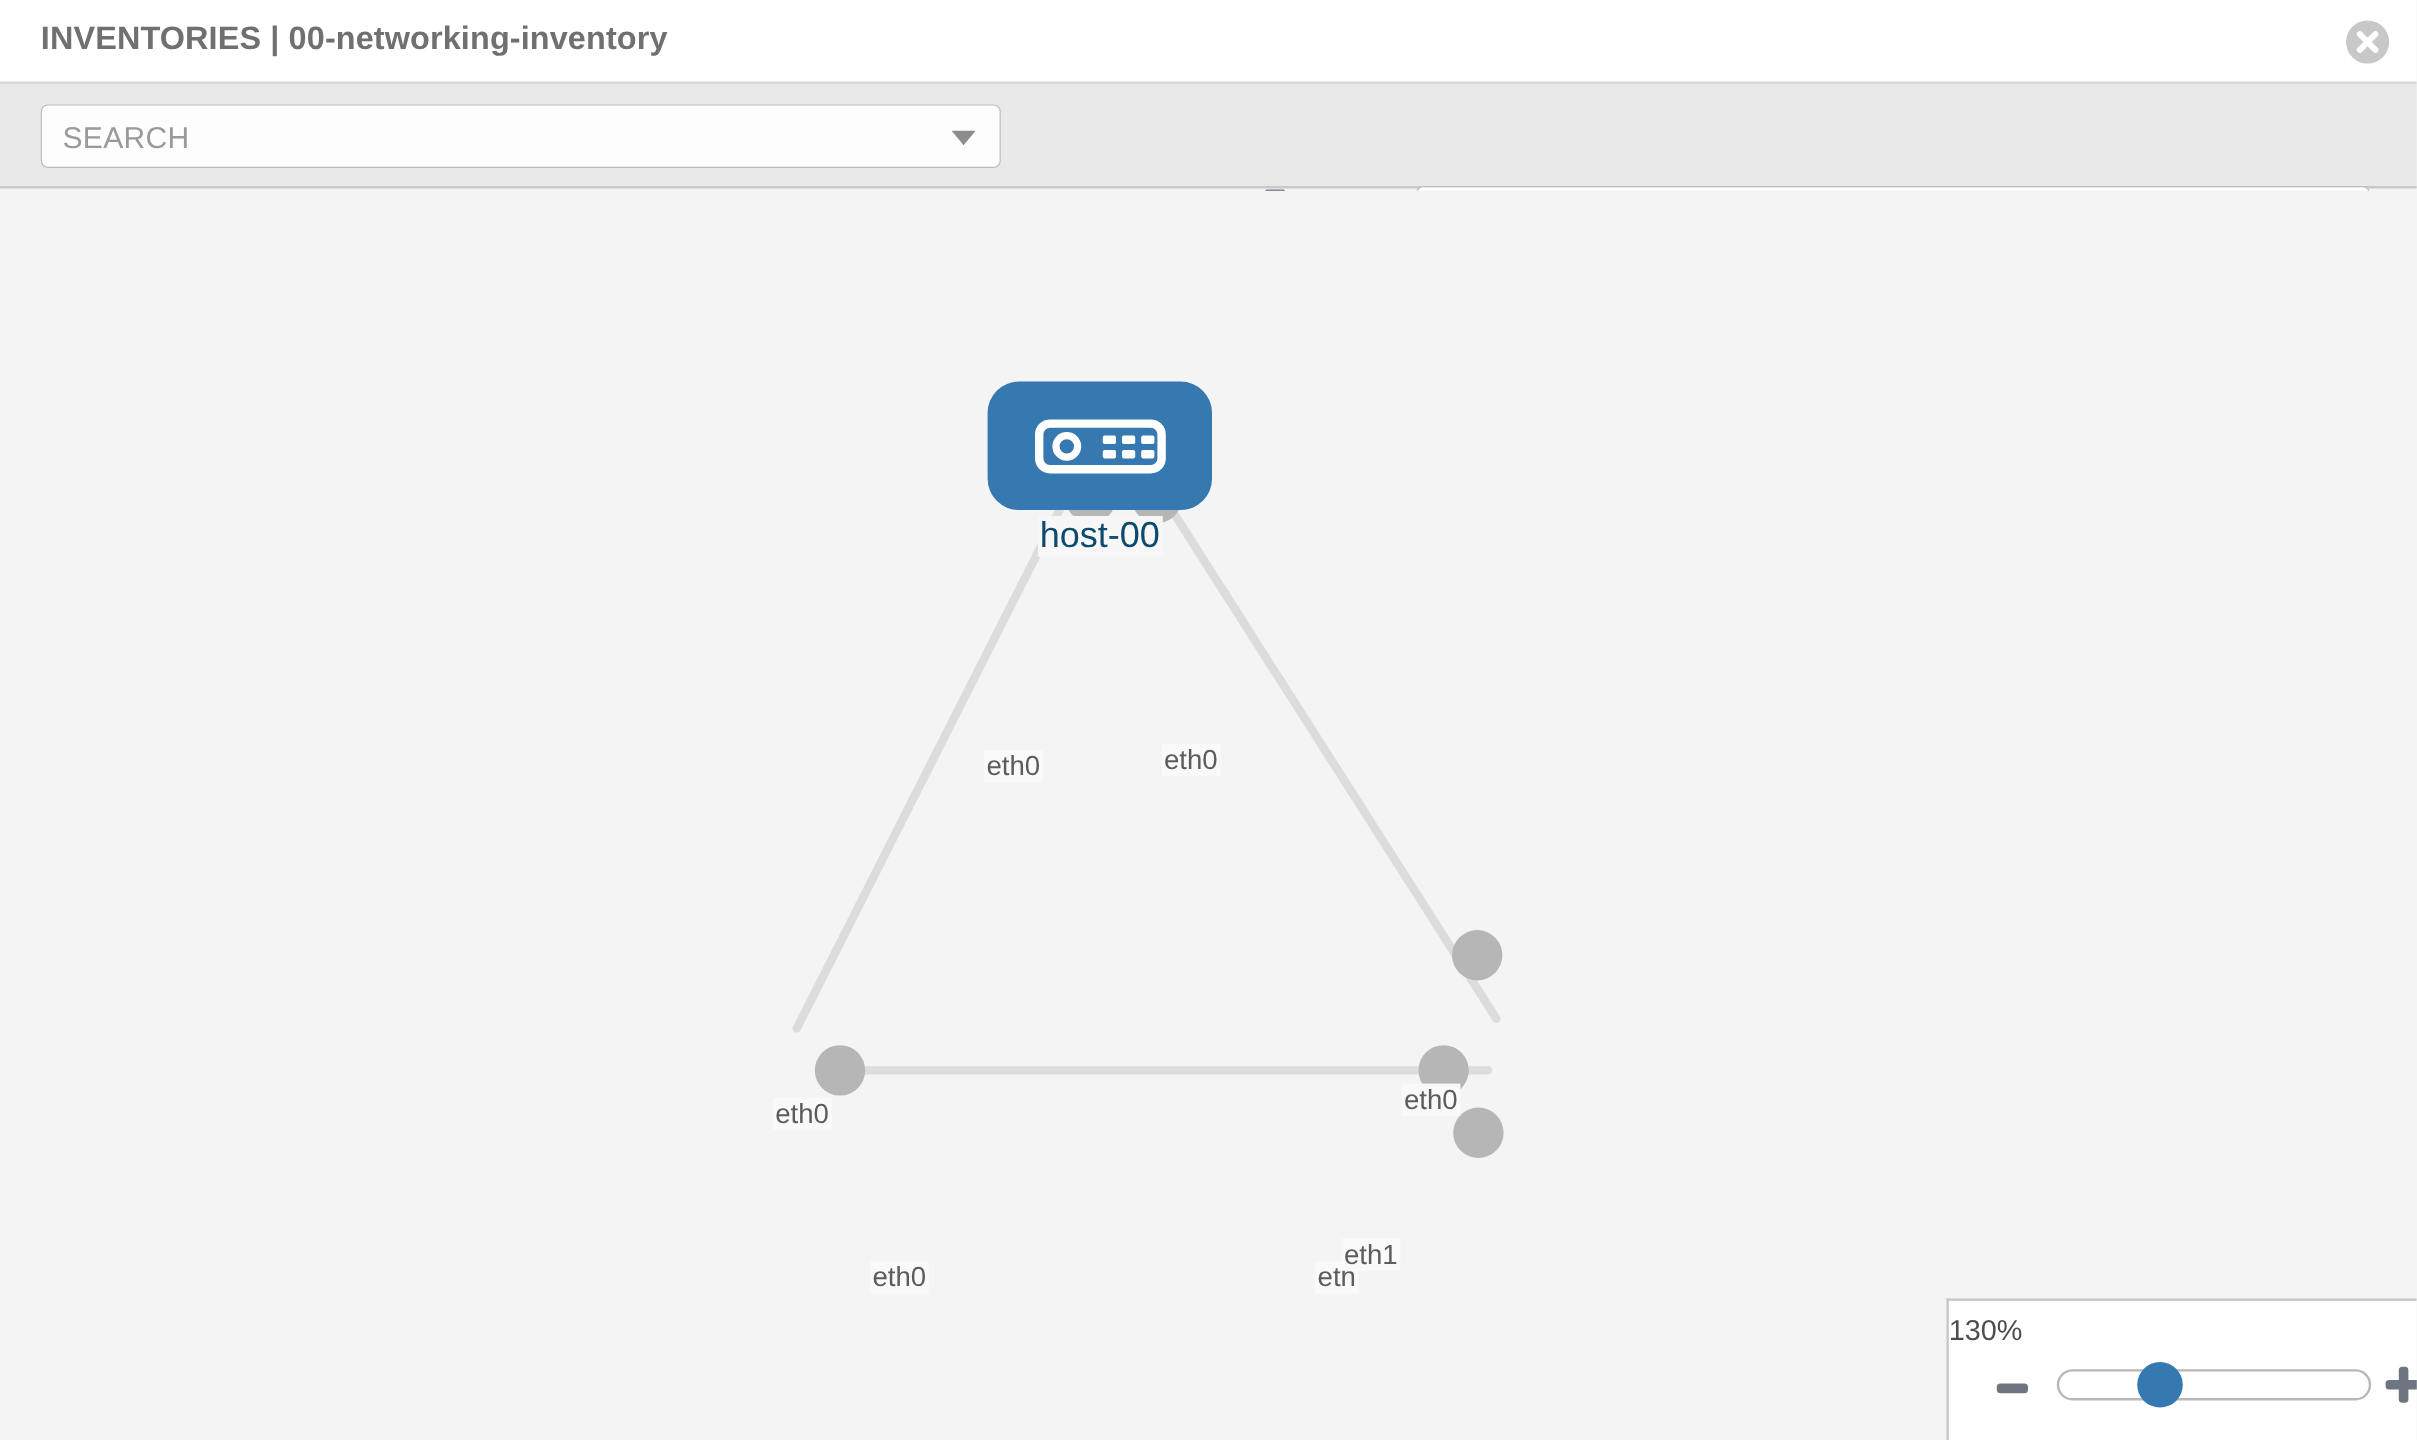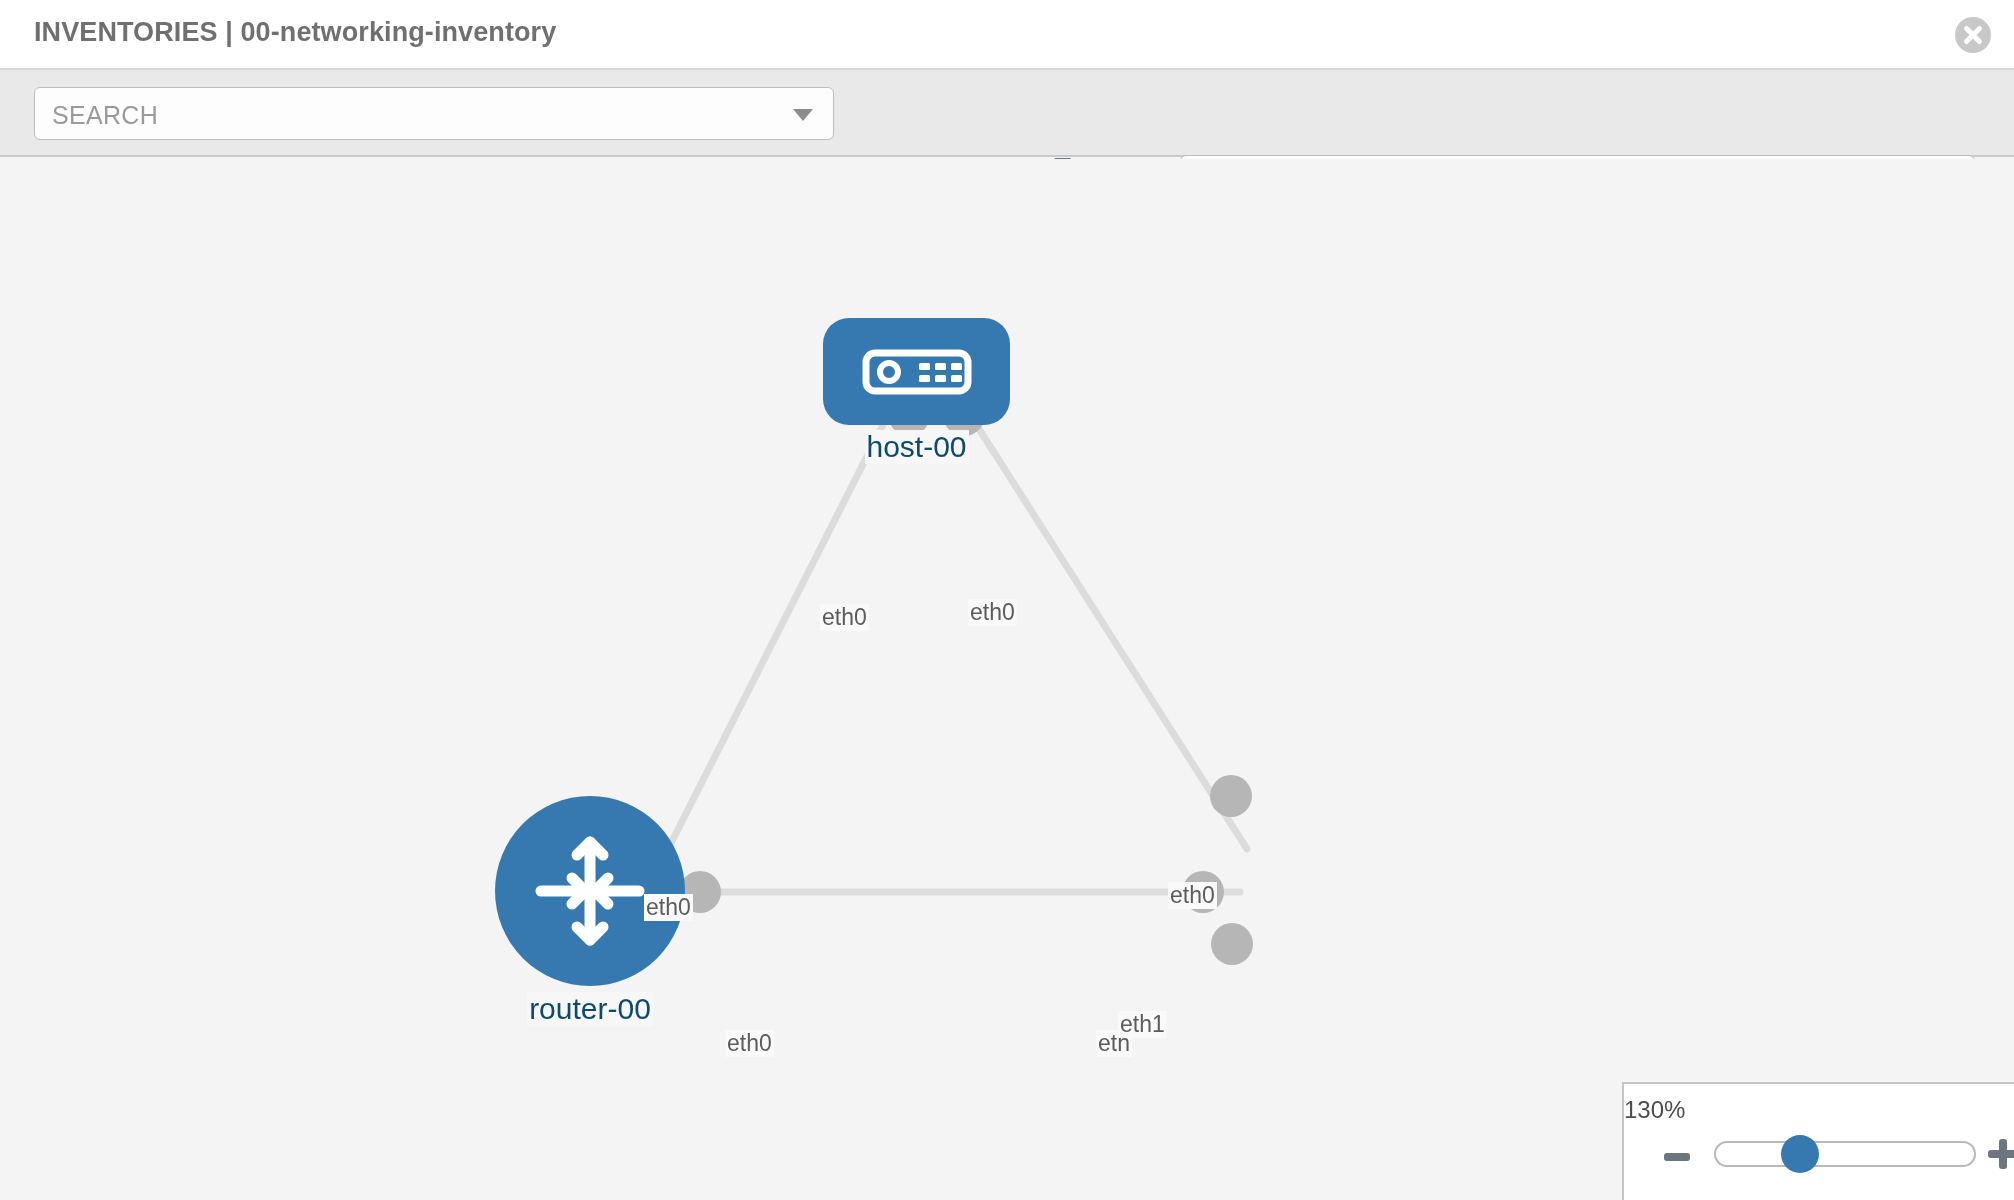--- a/index.html
+++ b/index.html
@@ -124,20 +124,21 @@
     width: 42px; height: 42px;
   }
 
   
   .edge-label {
     position: absolute;
     font-size: 23px; color: #5c5c5c;
     background: #f9f9f9;
     padding: 0 2px;
     white-space: nowrap;
+    margin-top: 21px;
   }
 
   
   .zoom-panel {
     position: absolute; left: 1622px; top: 1082px;
     width: 392px; height: 118px;
     background: #ffffff;
     border: 2px solid #c6c6c6;
     border-right: none; border-bottom: none;
   }
@@ -249,41 +250,20 @@
             <rect x="89" y="19" width="11" height="7" rx="1.5"></rect>
             <rect x="57" y="31" width="11" height="7" rx="1.5"></rect>
             <rect x="73" y="31" width="11" height="7" rx="1.5"></rect>
             <rect x="89" y="31" width="11" height="7" rx="1.5"></rect>
           </g>
         </svg>
       </div>
       <div class="node-label" style="top:112px;">host-00</div>
     </div>
 
-    <div class="node node-router" style="left:495px; top:637px;">
-      <div class="node-shape">
-        <svg width="126" height="126" viewBox="0 0 126 126">
-          <g stroke="#ffffff" stroke-width="11" stroke-linecap="round" stroke-linejoin="round" fill="none">
-
-            <path d="M63 58 L63 14"></path>
-              <path d="M50 27 L63 14 L76 27"></path>
-
-            <path d="M63 68 L63 112"></path>
-              <path d="M50 99 L63 112 L76 99"></path>
-
-            <path d="M68 63 L112 63"></path>
-              <path d="M81 50 L68 63 L81 76"></path>
-
-            <path d="M58 63 L14 63"></path>
-              <path d="M45 50 L58 63 L45 76"></path>
-          </g>
-        </svg>
-      </div>
-      <div class="node-label" style="top:196px;">router-00</div>
-    </div>
 
 
     <div class="edge-label" style="left:820px; top:445px;">eth0</div>
     <div class="edge-label" style="left:968px; top:440px;">eth0</div>
     <div class="edge-label" style="left:644px; top:735px;">eth0</div>
     <div class="edge-label" style="left:1168px; top:723px;">eth0</div>
     <div class="edge-label" style="left:725px; top:871px;">eth0</div>
     <div class="edge-label" style="left:1096px; top:871px;">eth</div>
     <div class="edge-label" style="left:1118px; top:852px;">eth1</div>
 

